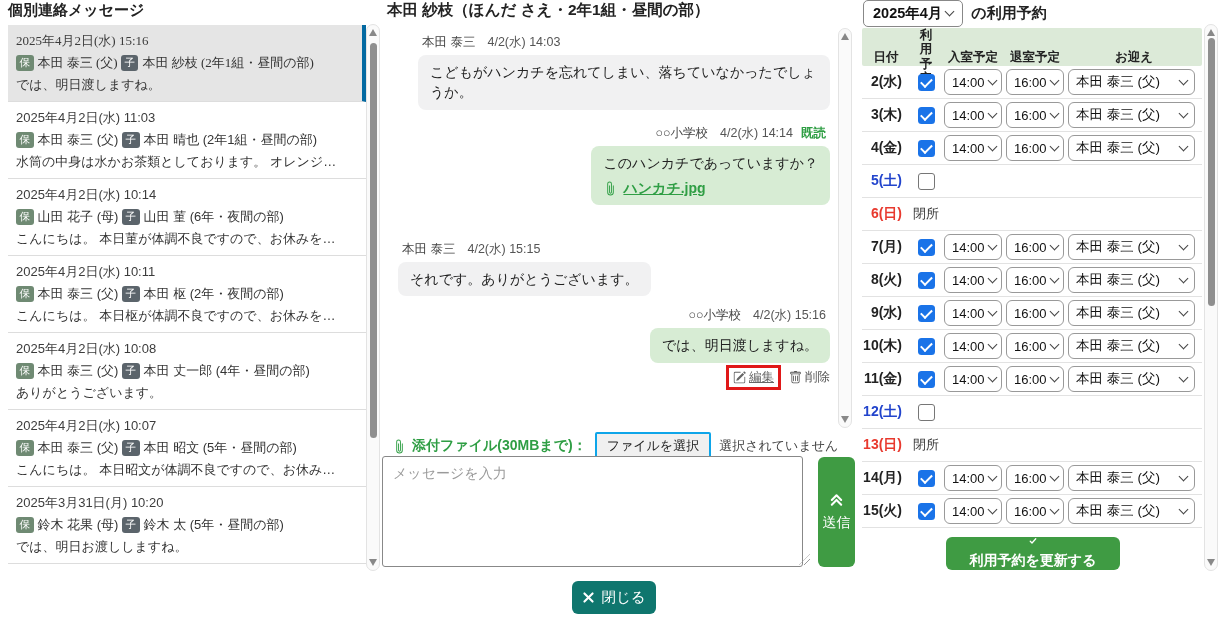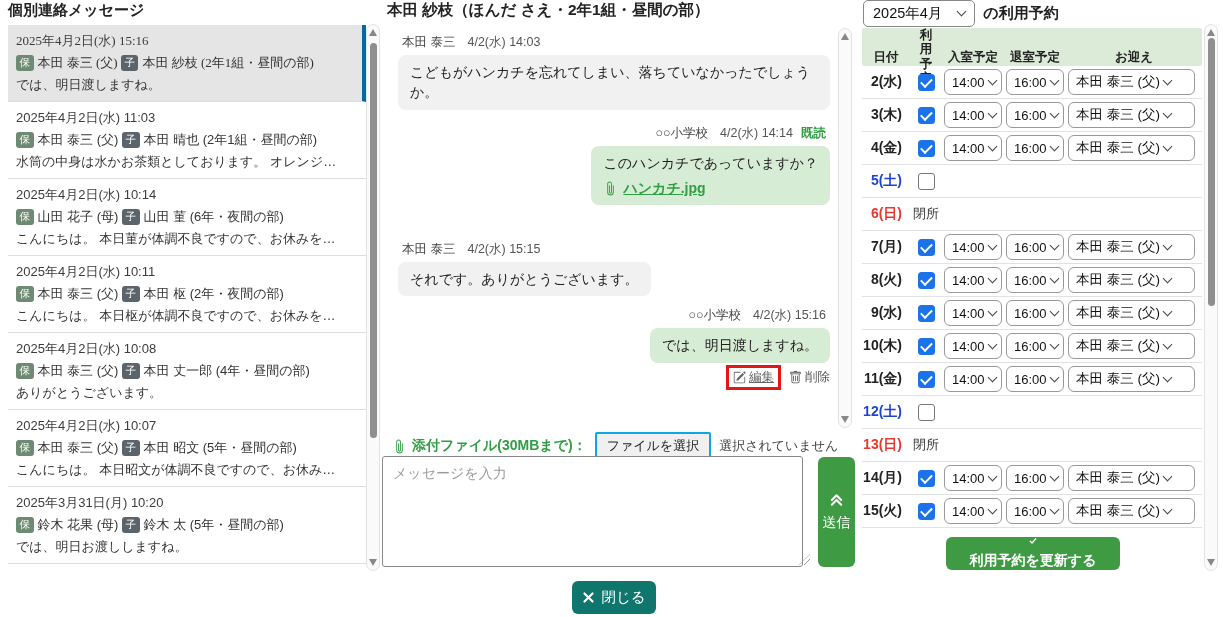--- a/index.html
+++ b/index.html
@@ -30,21 +30,21 @@
   .badge-c { background:#5b646b; }
   .msg-preview { font-size:13px; color:#333; white-space:nowrap; overflow:hidden; }
 
   
   .chat-panel { position:absolute; left:380px; top:0; width:478px; height:617px; }
   .chat-title { position:absolute; left:7px; top:0; width:465px; font-size:15.5px; font-weight:bold; color:#222; }
   .chat-body { position:absolute; left:18px; top:34px; width:432px; }
   .msg-row { display:flex; flex-direction:column; }
   .msg-row.left { align-items:flex-start; }
   .msg-row.right { align-items:flex-end; }
-  .gap-a { margin-bottom:15px; } .gap-b { margin-bottom:36px; } .gap-c { margin-bottom:11px; }
+  .gap-a { margin-bottom:15px;margin-left:20px; } .gap-b { margin-bottom:36px; } .gap-c { margin-bottom:11px; }
   .msg-meta { font-size:12.5px; color:#555; margin:0 4px 4px 4px; }
   .msg-meta .sender { color:#444; margin-right:12px; }
   .read-flag { color:#2f9e44; font-weight:bold; margin-left:8px; }
   .bubble { border-radius:8px; padding:7px 12px; font-size:14px; line-height:1.45; color:#222; max-width:100%; }
   .bubble.gray { background:#f1f1f2; }
   .bubble.green { background:#d7ecd4; }
   .attach-line { display:flex; align-items:center; gap:5px; margin-top:5px; }
   .attach-file { color:#2f9e44; font-weight:bold; text-decoration:underline; cursor:pointer; }
   .msg-actions { display:flex; align-items:center; gap:8px; margin-top:2px; font-size:12.5px; color:#555; }
   .red-box { border:3px solid #e01818; padding:1px 4px; display:flex; align-items:center; }
@@ -67,39 +67,39 @@
   .send-btn { position:absolute; left:438px; top:457px; width:37px; height:110px; background:#3f9b43; border:none;
     border-radius:6px; color:#fff; display:flex; flex-direction:column; align-items:center; justify-content:center;
     gap:7px; font-size:14px; font-family:inherit; cursor:pointer; }
   .close-btn { position:absolute; left:192px; top:581px; width:84px; height:33px; background:#0f766e; border:none;
     border-radius:6px; color:#fff; font-size:14.5px; font-family:inherit; display:flex; align-items:center;
     justify-content:center; gap:6px; cursor:pointer; }
 
   
   .res-panel { position:absolute; left:862px; top:0; width:342px; height:617px; }
   .res-header { position:absolute; top:0; left:1px; display:flex; align-items:center; gap:8px; }
-  .month-select { border:1px solid #888; border-radius:5px; padding:2px 9px; font-weight:normal; font-size:14.5px;
-    height:27px; display:flex; align-items:center; gap:12px; background:#fff; cursor:pointer; color:#111; }
+  .month-select { border:1px solid #888; border-radius:5px; padding:2px 9px; font-weight:bold; font-size:14.5px;
+    height:27px; display:flex; align-items:center; background:#fff; cursor:pointer; color:#111; }
   .res-title { font-size:15px; font-weight:bold; color:#222; }
   .res-table { position:absolute; top:28px; left:0; width:340px; }
   .res-head, .res-row { display:grid; grid-template-columns:48px 32px 62px 62px 1fr; align-items:center; }
   .res-head { background:#dcead8; height:38px; font-size:12.5px; font-weight:bold; text-align:center;
     line-height:1.15; border-radius:2px; color:#222; }
   .res-head .hd2 { padding:0 4px; }
   .res-row { height:33px; border-bottom:1px solid #e2e2e2; }
   .res-date { text-align:right; padding-right:8px; font-weight:bold; font-size:14px; color:#222; }
   .res-row.saturday .res-date { color:#2244cc; }
   .res-row.sunday .res-date { color:#e8392e; }
   .closed-label { grid-column:2/6; font-size:13px; color:#333; padding-left:3px; }
   .cbx { width:17px; height:17px; margin:0 auto; border-radius:3.5px; position:relative; cursor:pointer; }
   .cbx.checked { background:#1a73e8; }
   .cbx.checked::after { content:""; position:absolute; left:5.5px; top:2.5px; width:4.5px; height:9px;
     border-right:2px solid #fff; border-bottom:2px solid #fff; transform:rotate(45deg); }
   .cbx.un { background:#fff; border:1.5px solid #767676; border-radius:3px; }
-  .fsel { display:flex; align-items:center; border:1px solid #999; border-radius:6px;
+  .fsel { display:flex; align-items:center; justify-content:space-between; border:1px solid #999; border-radius:6px;
     background:#fff; padding:12px 7px; font-size:13px; height:24px; color:#111; cursor:pointer; }
   .fsel.time { width:58px; justify-self:center; }
   .fsel.pickup { width:127px; justify-self:start; margin-left:2px; font-size:13.5px; }
   .chev { width:7px; height:7px; border-right:1.7px solid #444; border-bottom:1.7px solid #444;
     transform:rotate(45deg); margin-top:-4px; margin-left:4px; flex:none; }
   .update-btn { position:absolute; top:537px; left:84px; width:174px; height:33px; background:#3f9b43; color:#fff;
     font-weight:bold; font-size:14px; border:none; border-radius:6px; display:flex; align-items:center;
     justify-content:center; gap:7px; font-family:inherit; cursor:pointer;flex-direction:column; }
 </style>
 </head>

